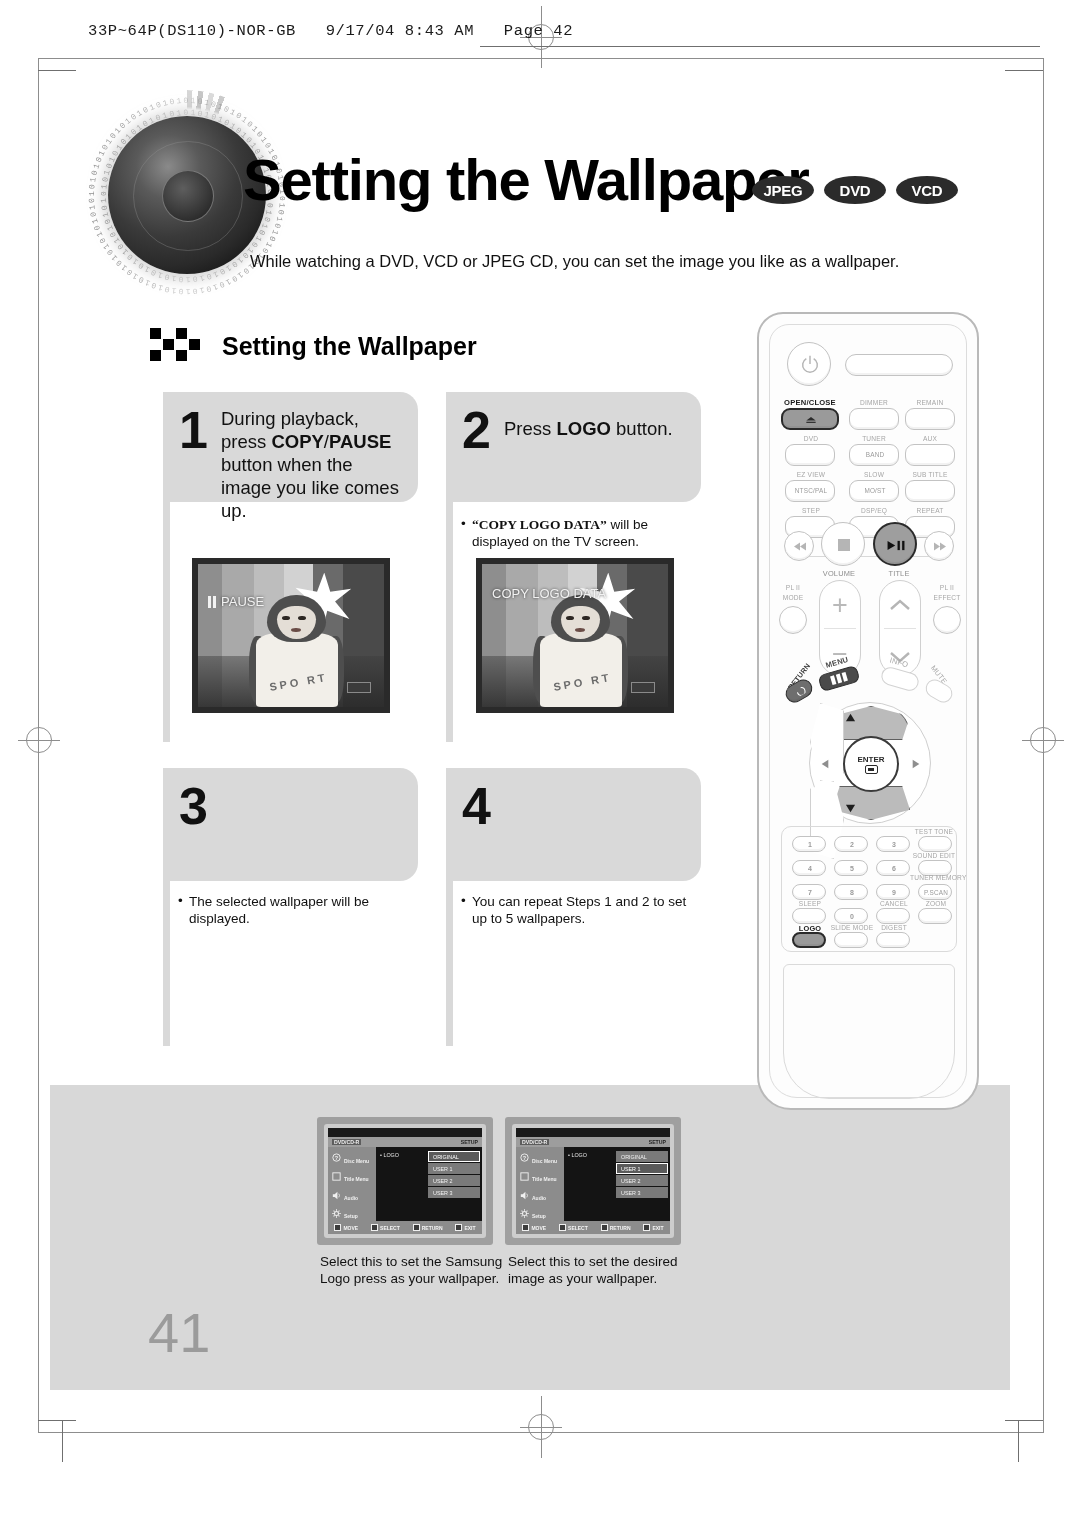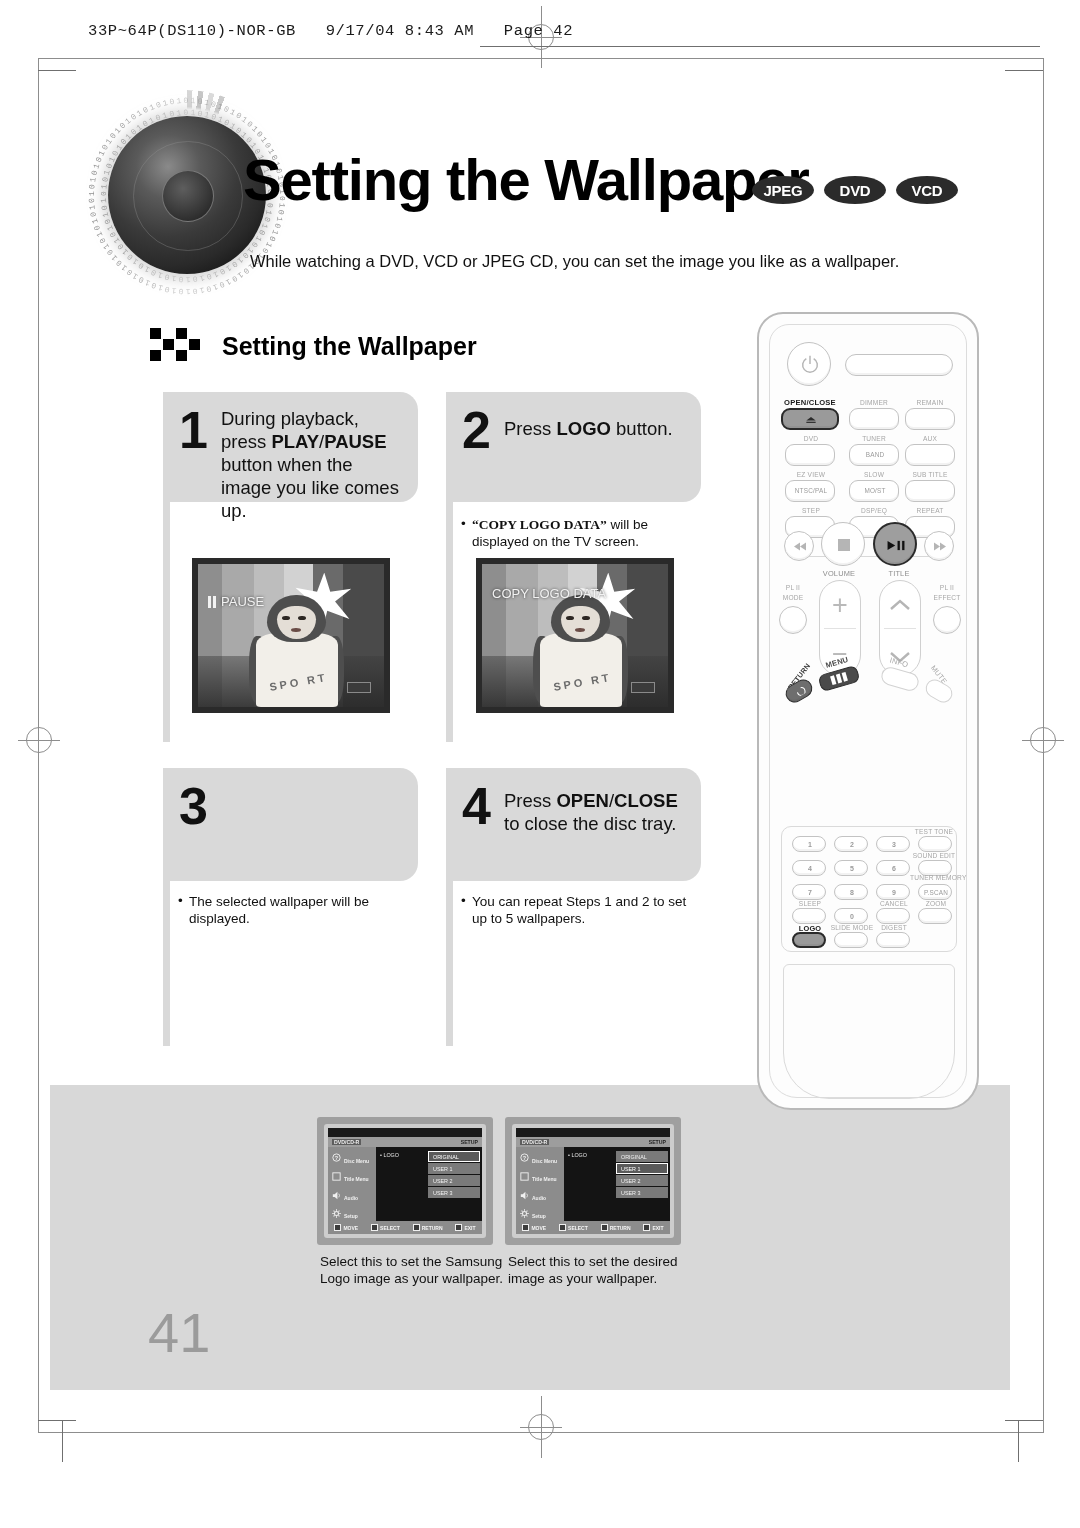--- a/index.html
+++ b/index.html
@@ -740,21 +740,21 @@
     <i style="left:26px; top:24px; width:11px; height:11px;"></i>
     <i style="left:39px; top:13px; width:11px; height:11px;"></i>
     <i style="left:0px;  top:24px; width:11px; height:11px;"></i>
   </div>
   <div class="sec-head-text">Setting the Wallpaper</div>
 </div>
 
 <div class="step" style="left:163px; top:392px; width:255px; height:110px;">
   <div class="step-inner">
     <div class="step-num">1</div>
-    <div class="step-text" id="step1text"><span>During playback, press </span><b>PLAY</b><span>/</span><b>PAUSE</b><span> button when the image you like comes up.</span></div>
+    <div class="step-text" id="step1text"><span>During playback, press </span><b>COPY</b><span>/</span><b>PAUSE</b><span> button when the image you like comes up.</span></div>
   </div>
 </div>
 <div class="step-rail" style="left:163px; top:502px; height:240px;"></div>
 
 <div class="tv" style="left:192px; top:558px; width:198px; height:155px;">
   <div class="tv-inner">
     <div class="tv-star"></div>
     <div class="tv-child">
       <div class="child-arm l"></div>
       <div class="child-arm r"></div>
@@ -820,21 +820,20 @@
 </div>
 <div class="step-rail" style="left:163px; top:881px; height:165px;"></div>
 <div class="note" style="left:189px; top:893px; width:215px;">
   <span class="bullet">•</span>
   <span>The selected wallpaper will be displayed.</span>
 </div>
 
 <div class="step" style="left:446px; top:768px; width:255px; height:113px;">
   <div class="step-inner">
     <div class="step-num">4</div>
-    <div class="step-text" id="step4text" style="padding-top:9px;"><span>Press </span><b>OPEN</b><span>/</span><b>CLOSE</b><span> to close the disc tray.</span></div>
   </div>
 </div>
 <div class="step-rail" style="left:446px; top:881px; height:165px;"></div>
 <div class="note" style="left:472px; top:893px; width:230px;">
   <span class="bullet">•</span>
   <span>You can repeat Steps 1 and 2 to set up to 5 wallpapers.</span>
 </div>
 
 <div class="bottom-panel"></div>
 <div class="page-number">41</div>
@@ -909,21 +908,21 @@
             <span>RETURN</span>
           </span>
         <span class="osd-bb-item">
             <i class="osd-bb-key"></i>
             <span>EXIT</span>
           </span>
       </div>
     </div>
   </div>
 </div>
-<div class="osd-caption" style="left:320px; top:1253px;">Select this to set the Samsung Logo image as your wallpaper.</div>
+<div class="osd-caption" style="left:320px; top:1253px;">Select this to set the Samsung Logo press as your wallpaper.</div>
 
 <div class="osd" style="left:505px; top:1117px;">
   <div class="osd-bezel">
     <div class="osd-screen">
       <div class="osd-topbar">
         <span class="left">DVD/CD-R</span>
         <span>SETUP</span>
       </div>
       <div class="osd-side">
         <div class="osd-side-item">
@@ -1111,20 +1110,42 @@
   <div class="rbtn" style="left:26px; top:368px; width:28px; height:18px; background:#6e6e6e; border-color:#2b2b2b; transform:rotate(-30deg);">
     <svg viewBox="0 0 20 14" width="13" height="9" style="position:absolute;left:7px;top:4px;">
       <path d="M14 3 A6 6 0 1 1 6 7" fill="none" stroke="#fff" stroke-width="1.6"></path>
     </svg>
   </div>
   <div class="rlabel" style="left:120px; top:344px; width:40px; font-size:7.6px; transform:rotate(16deg);">INFO</div>
   <div class="pill rot-r" style="left:122px; top:356px; width:38px; height:18px;"></div>
   <div class="rlabel" style="left:160px; top:356px; width:40px; font-size:7.2px; transform:rotate(52deg);">MUTE</div>
   <div class="pill" style="left:166px; top:368px; width:28px; height:18px; transform:rotate(30deg);"></div>
 
+  <div class="dpad-ring" style="left:50px; top:388px;">
+    <div class="dpad-arrow dpad-up"></div>
+    <div class="dpad-arrow dpad-down"></div>
+    <div class="dpad-left"></div>
+    <div class="dpad-right"></div>
+    <svg viewBox="0 0 12 12" width="11" height="11" style="position:absolute;left:35px;top:9px;">
+        <polygon points="6,2 11,10 1,10" fill="#1e1e1e"></polygon>
+      </svg>
+    <svg viewBox="0 0 12 12" width="11" height="11" style="position:absolute;left:35px;top:100px;">
+        <polygon points="6,10 1,2 11,2" fill="#1e1e1e"></polygon>
+      </svg>
+    <svg viewBox="0 0 12 12" width="10" height="10" style="position:absolute;left:10px;top:56px;">
+        <polygon points="2,6 10,1 10,11" fill="#8e8e8e"></polygon>
+      </svg>
+    <svg viewBox="0 0 12 12" width="10" height="10" style="position:absolute;left:101px;top:56px;">
+        <polygon points="10,6 2,1 2,11" fill="#8e8e8e"></polygon>
+      </svg>
+    <div class="enter-btn">
+      <span>ENTER</span>
+      <span class="enter-icon"></span>
+    </div>
+  </div>
 
   <div class="rpanel" style="left:22px; top:512px; width:176px; height:126px;">
     <div class="rbtn" style="left:10px; top:9px; width:34px; height:16px;">
         <span class="rlabel inb" style="left:0;top:4px;width:34px;color:#9b9b9b;">1</span>
       </div>
     <div class="rbtn" style="left:52px; top:9px; width:34px; height:16px;">
         <span class="rlabel inb" style="left:0;top:4px;width:34px;color:#9b9b9b;">2</span>
       </div>
     <div class="rbtn" style="left:94px; top:9px; width:34px; height:16px;">
         <span class="rlabel inb" style="left:0;top:4px;width:34px;color:#9b9b9b;">3</span>

